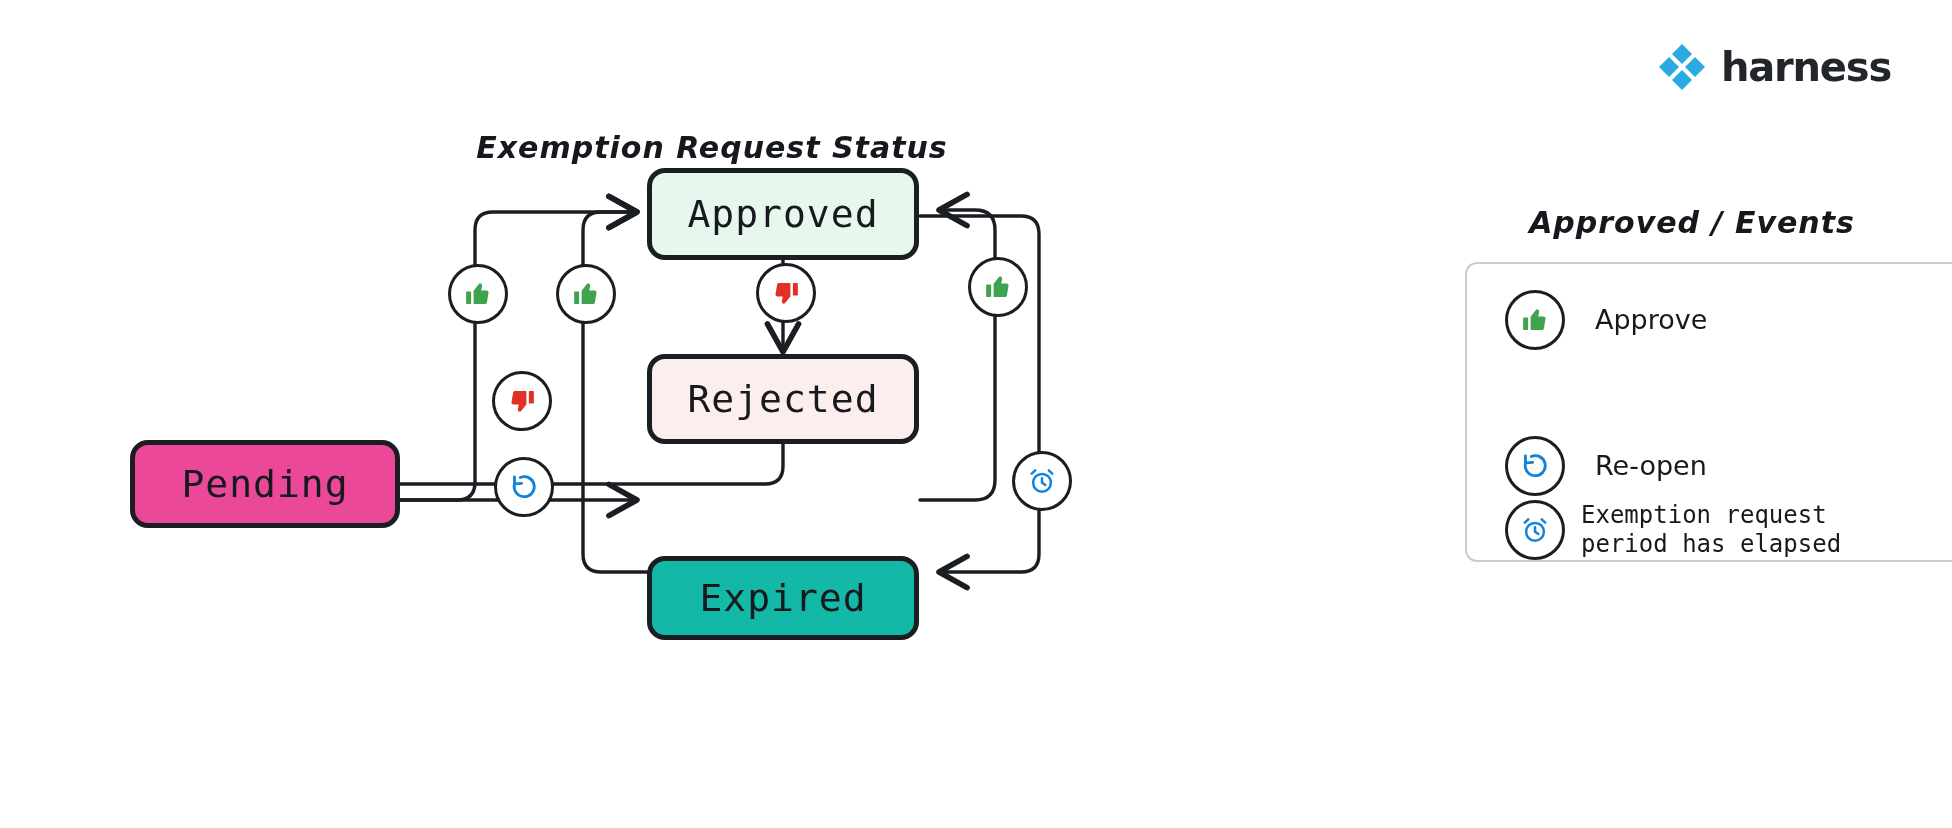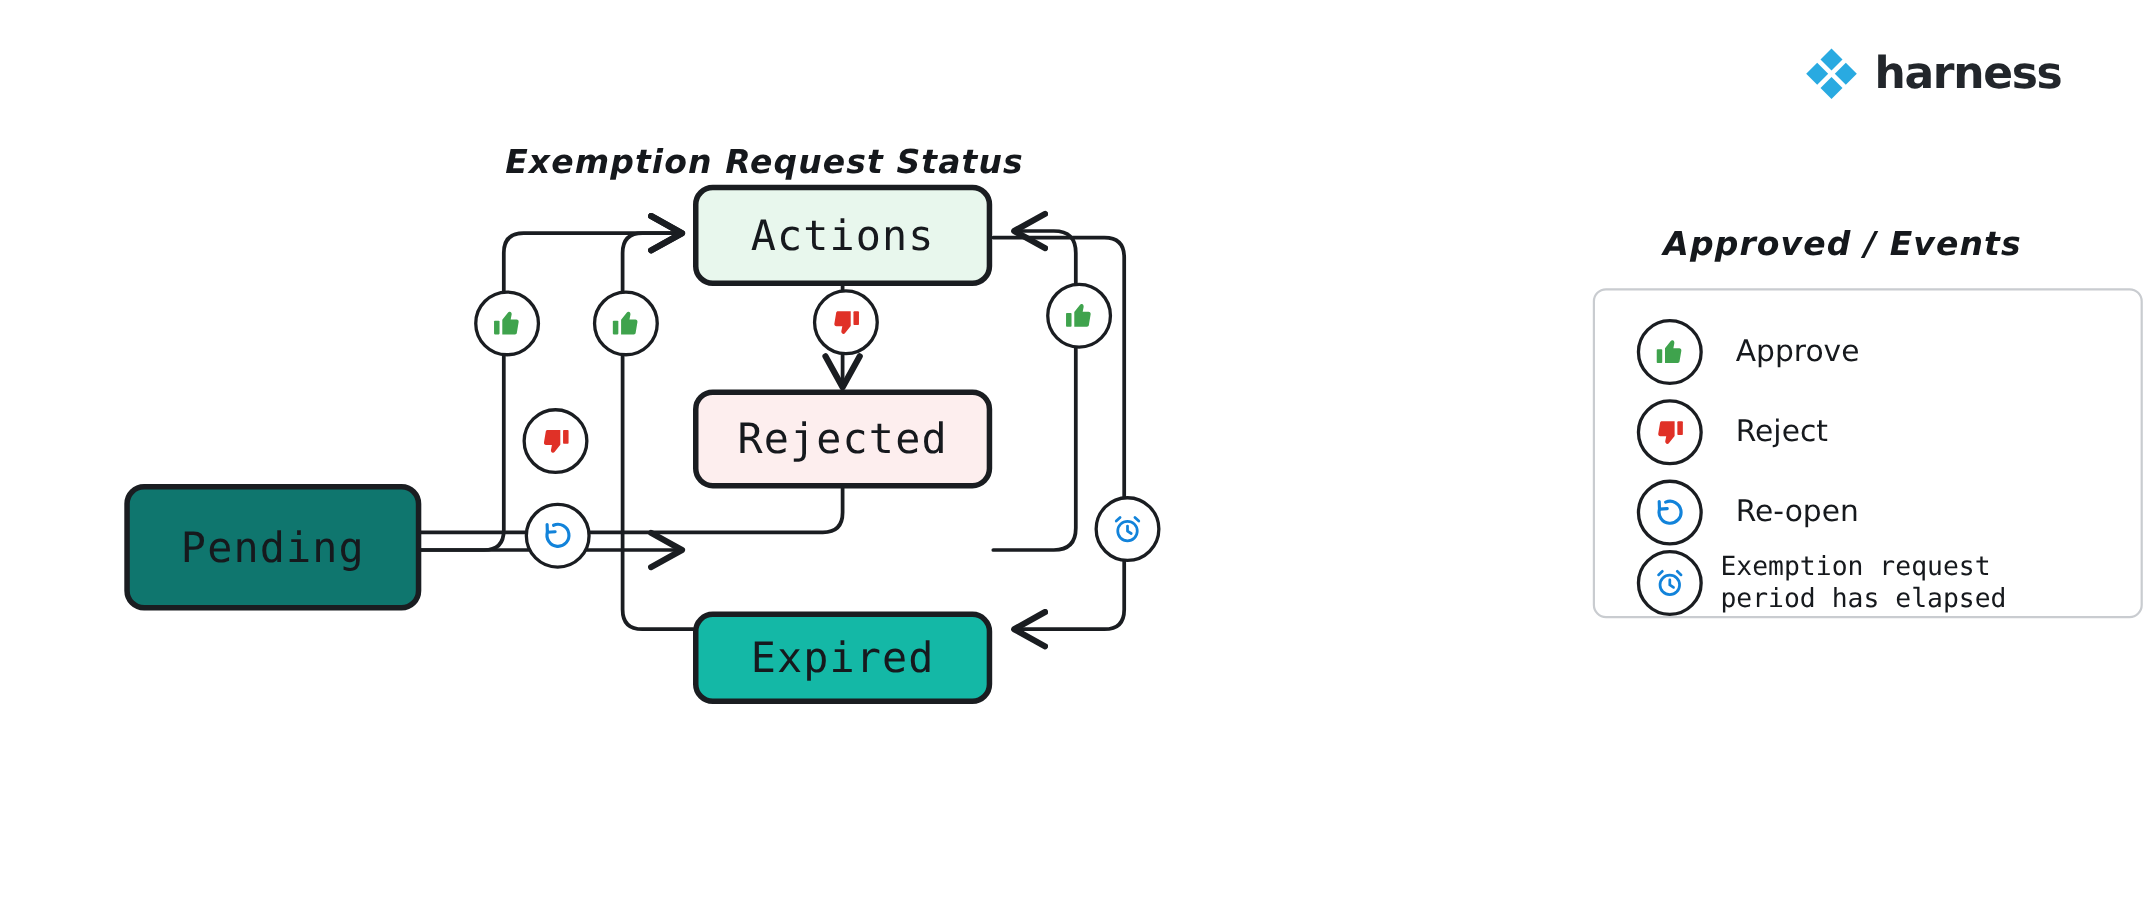--- a/index.html
+++ b/index.html
@@ -1,19 +1,19 @@
 <!DOCTYPE html>
 <html><head>
 <meta charset="utf-8">
 <title>Exemption Request Status</title>
 <style>
   html,body{margin:0;padding:0;background:#ffffff;}
   body{width:1952px;height:828px;position:relative;overflow:hidden;
        font-family:"DejaVu Sans",sans-serif;}
-  #root{position:absolute;inset:0;}
+  #root{position:absolute;inset:0;margin-left:17px;}
 
   
   .brand{position:absolute;left:1640px;top:42px;display:flex;align-items:center;gap:14px;}
   .brand-mark{width:50px;height:50px;display:block;}
   .brand-text{font-family:"DejaVu Sans",sans-serif;font-weight:bold;font-size:40px;
               letter-spacing:-1.2px;color:#22262b;line-height:1;}
 
   
   .hand{font-family:"DejaVu Sans",sans-serif;font-style:italic;font-weight:bold;
         color:#15181c;letter-spacing:1px;}
@@ -88,26 +88,26 @@
       <path d="M 903 500 H 958 Q 978 500 978 480 V 230 Q 978 210 958 210 H 922" marker-end="url(#vhead)"></path>
 
       <path d="M 903 216 H 1004 Q 1022 216 1022 234 V 554 Q 1022 572 1004 572 H 922" marker-end="url(#vhead)"></path>
 
       <path d="M 630 572 H 584 Q 566 572 566 554 V 230 Q 566 212 584 212 H 620" marker-end="url(#vhead)"></path>
 
       <path d="M 766 443 V 466 Q 766 484 748 484 H 242 Q 224 484 224 466 V 446" marker-end="url(#vhead)"></path>
     </g>
   </svg>
 
-  <div class="node" style="left:113px;top:440px;width:270px;height:115px;background:#0f766e;">
+  <div class="node" style="left:113px;top:440px;width:270px;height:88px;background:#ec4899;">
     <span>Pending</span>
   </div>
 
   <div class="node" style="left:630px;top:168px;width:272px;height:92px;background:#e8f7ed;">
-    <span>Actions</span>
+    <span>Approved</span>
   </div>
 
   <div class="node" style="left:630px;top:354px;width:272px;height:90px;background:#fdeeee;">
     <span>Rejected</span>
   </div>
 
   <div class="node" style="left:630px;top:556px;width:272px;height:84px;background:#14b8a6;">
     <span>Expired</span>
   </div>
 
@@ -183,31 +183,20 @@
         <svg viewBox="0 0 24 24">
             <g fill="#3fa34d">
               <rect x="2.5" y="10" width="4" height="10" rx="0.6"></rect>
         <path d="M8.5 20h9.2c.8 0 1.3-.5 1.4-1.2L20.4 11c.15-1-.55-1.8-1.5-1.8h-4.3l.7-3.6c.2-1-.4-1.9-1.3-2.1-.5-.1-1 .1-1.3.5L8.5 9.3z"></path>
             </g>
           </svg>
       </span>
       <span class="legend-label">Approve</span>
     </div>
 
-    <div class="legend-row" style="top:99px;">
-      <span class="legend-circle">
-        <svg viewBox="0 0 24 24">
-            <g fill="#e03127">
-              <rect x="17.5" y="4" width="4" height="10" rx="0.6"></rect>
-        <path d="M15.5 4H6.3C5.5 4 5 4.5 4.9 5.2L3.6 13c-.15 1 .55 1.8 1.5 1.8h4.3l-.7 3.6c-.2 1 .4 1.9 1.3 2.1.5.1 1-.1 1.3-.5l4.2-5.3z"></path>
-            </g>
-          </svg>
-      </span>
-      <span class="legend-label">Reject</span>
-    </div>
 
     <div class="legend-row" style="top:172px;">
       <span class="legend-circle">
         <svg viewBox="0 0 24 24">
             <g fill="none" stroke="#1283da" stroke-width="2.3" stroke-linecap="round" stroke-linejoin="round">
           <path d="M4.6 9.2 A8 8 0 1 0 9 4.4"></path>
               <path d="M4.3 3.9 L4.5 9.5 L10.1 9.1"></path>
             </g>
           </svg>
       </span>

